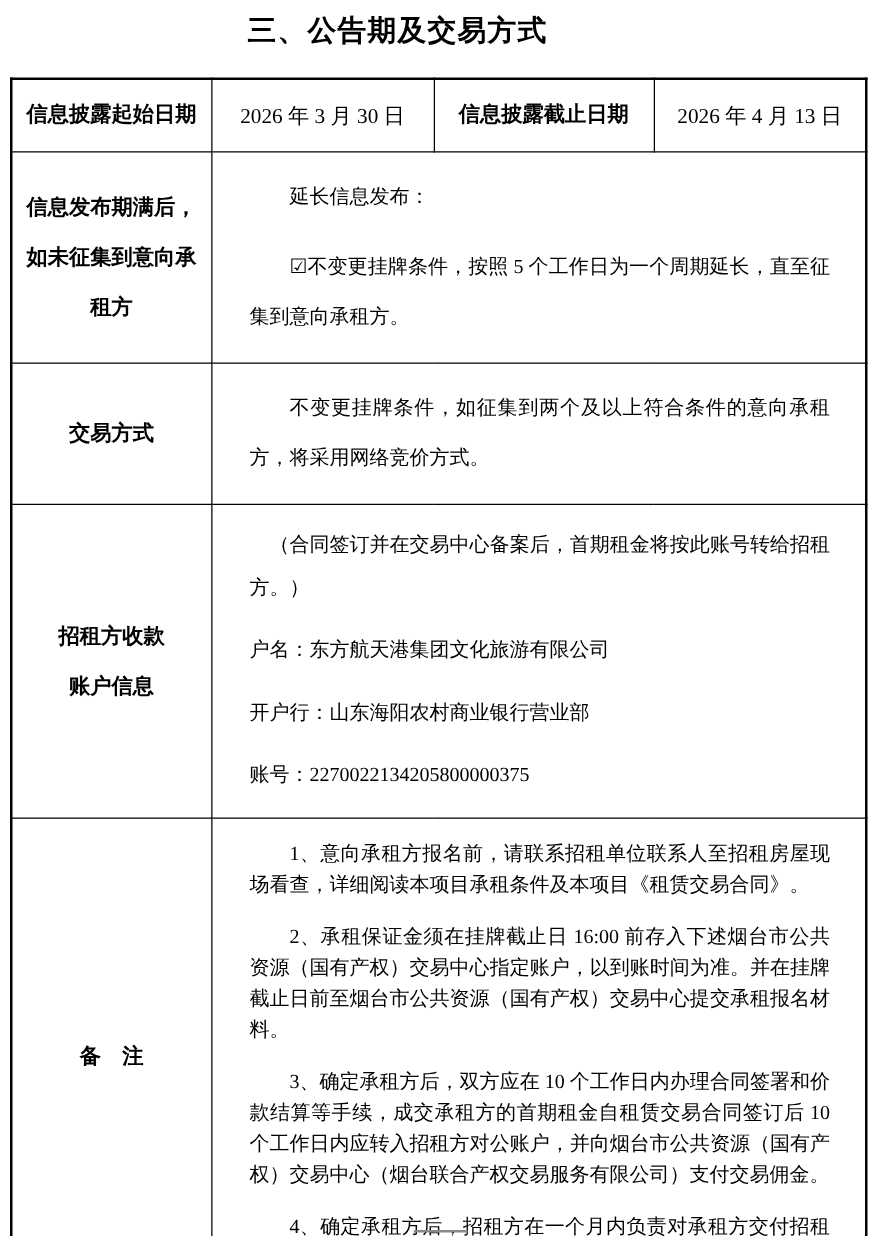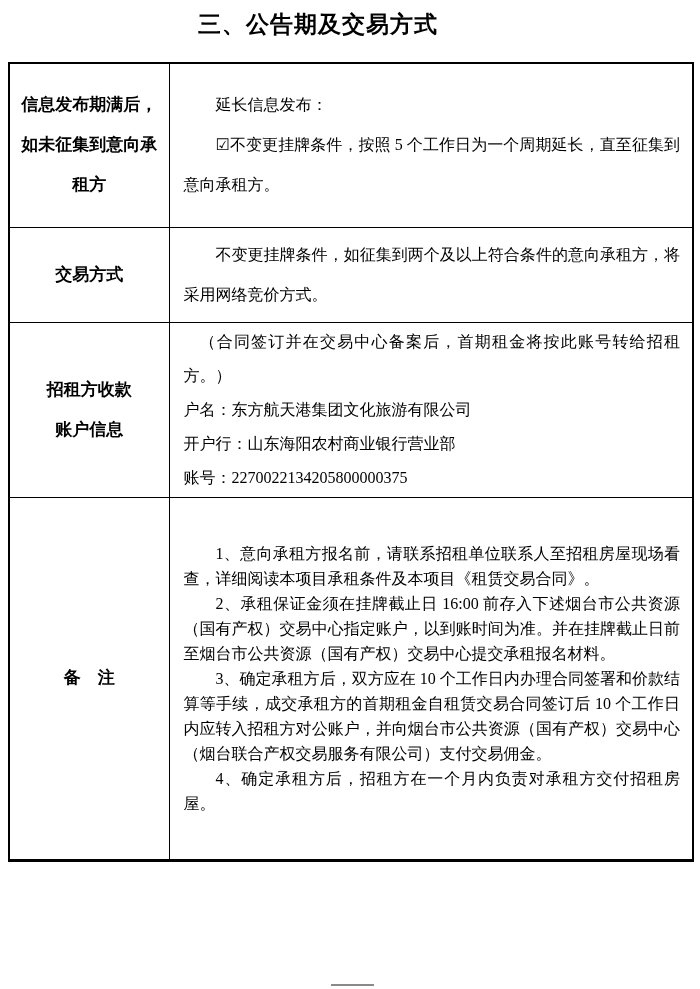--- a/index.html
+++ b/index.html
@@ -56,21 +56,21 @@
     text-align: center;
     font-size: 17px;
     padding: 0 4px;
   }
   td.content-cell {
     font-size: 16px;
     padding: 0 12px 0 14px;
     text-align: justify;
   }
   td.content-cell p {
-    margin: 0;
+    margin: 16px;
   }
   .lh40 p { line-height: 40px; text-indent: 2em; }
   .account-lines p { line-height: 34px; }
   .account-note { text-indent: 1em; }
   .remarks-cell p { line-height: 25px; text-indent: 2em; margin: 2px 0; }
   .partial-divider {
     position: absolute;
     left: 331px;
     top: 984px;
     width: 43px;
@@ -86,20 +86,26 @@
   <h1 class="doc-title">三、公告期及交易方式</h1>
 
   <table class="main-table">
     <colgroup>
       <col style="width:160px">
       <col style="width:178px">
       <col style="width:176px">
       <col style="width:170px">
     </colgroup>
     <tbody>
+      <tr style="height:58px">
+        <td class="label-cell">信息披露起始日期</td>
+        <td class="value-cell">2026 年 3 月 30 日</td>
+        <td class="label-cell">信息披露截止日期</td>
+        <td class="value-cell">2026 年 4 月 13 日</td>
+      </tr>
 
 
       <tr style="height:164px">
         <td class="label-cell">
           <span class="multiline">信息发布期满后，
 如未征集到意向承
 租方</span>
         </td>
         <td class="content-cell lh40" colspan="3">
           <p>延长信息发布：</p>

